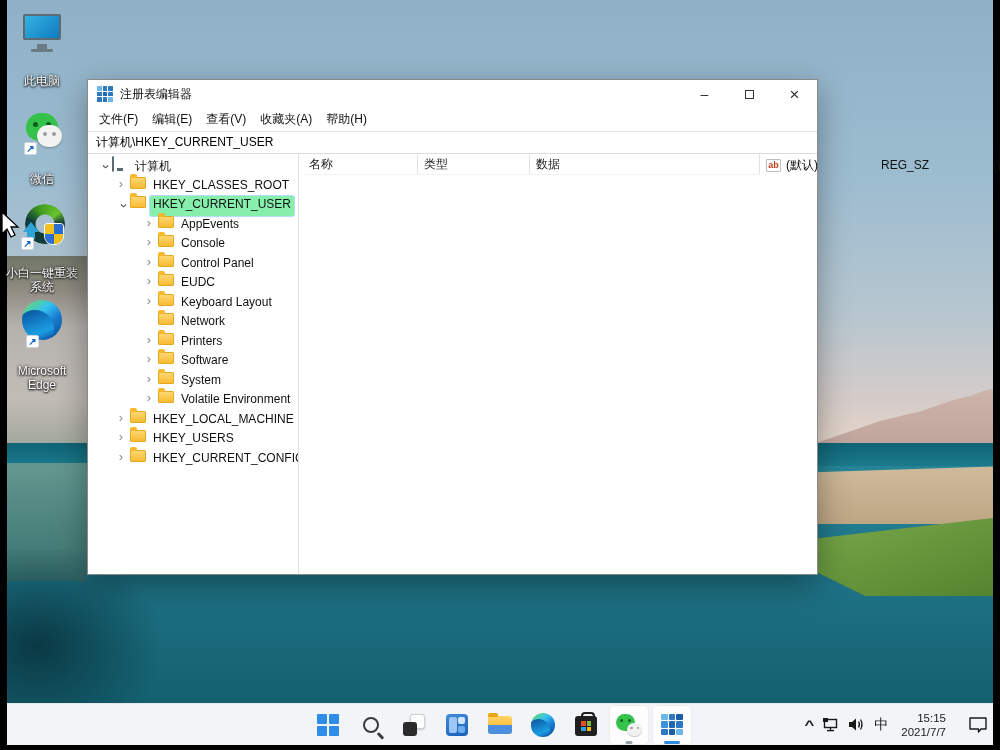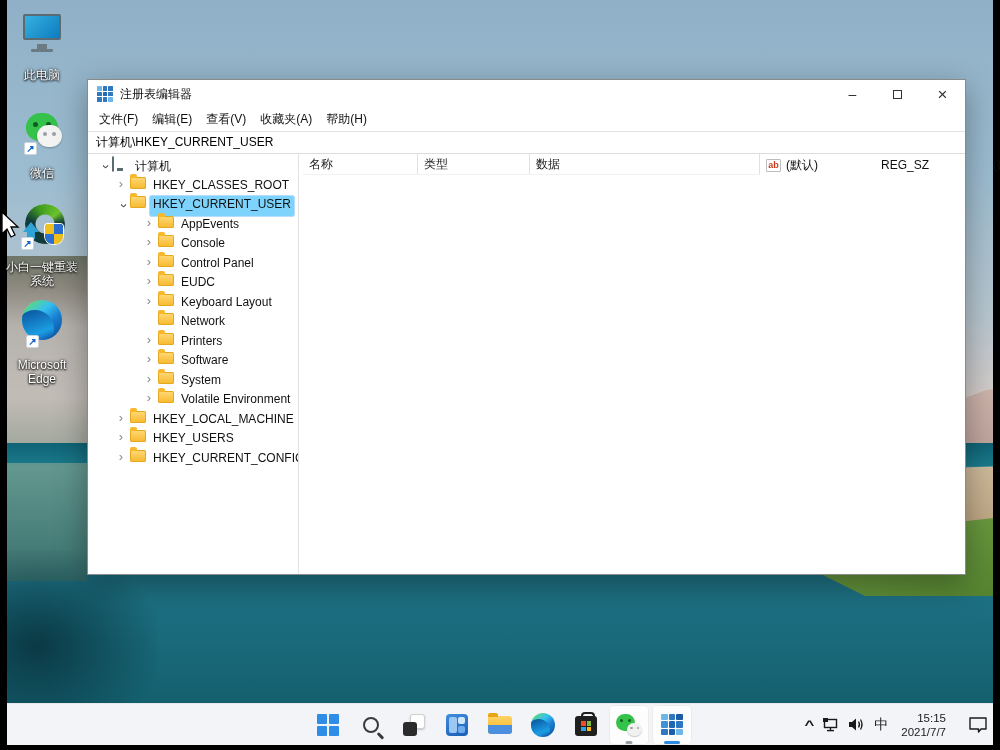--- a/index.html
+++ b/index.html
@@ -26,21 +26,21 @@
   .grass-tan { position:absolute; right:0; width:188px; top:464px; height:60px;
     background:linear-gradient(180deg,#cfbb9b,#bda684);
     clip-path:polygon(0 14%,100% 4%,100% 100%,0 100%); }
   .grass-green { position:absolute; right:0; width:188px; top:518px; height:78px;
     background:linear-gradient(160deg,#79a84b,#55842f);
     clip-path:polygon(0 28%,100% 0,100% 100%,32% 100%,0 62%); }
 
   
   .dicon { position:absolute; width:80px; text-align:center; z-index:3; }
   .dicon .art { height:48px; display:flex; align-items:center; justify-content:center; position:relative; }
-  .dlabel { color:#fff; font-size:12px; line-height:14px; text-shadow:0 1px 2px #000,0 0 3px #000; margin-top:10px; }
+  .dlabel { color:#fff; font-size:12px; line-height:14px; text-shadow:0 1px 2px #000,0 0 3px #000; margin-top:16px; }
   .shortcut { position:absolute; left:12px; bottom:0; width:13px; height:13px; background:#fff; border:1px solid #cfd4da; border-radius:2px; color:#1667c9; font-size:10px; line-height:11px; font-weight:bold; }
   
   .pc-screen { width:38px; height:26px; background:linear-gradient(135deg,#36b1e0,#0d7cc0); border:2px solid #5a6b74; border-radius:2px; }
   .pc-stand { position:absolute; bottom:6px; left:50%; transform:translateX(-50%); width:10px; height:6px; background:#6b7b84; }
   .pc-base { position:absolute; bottom:4px; left:50%; transform:translateX(-50%); width:22px; height:3px; background:#6b7b84; border-radius:1px; }
   
   .wx-big { position:absolute; left:14px; top:4px; width:32px; height:28px; background:#35c24b; border-radius:46% 46% 46% 46%/52% 52% 44% 44%; }
   .wx-big::before,.wx-big::after { content:""; position:absolute; top:9px; width:5px; height:5px; border-radius:50%; background:#0f5c22; }
   .wx-big::before{ left:7px; } .wx-big::after{ right:7px; }
   .wx-small { position:absolute; right:10px; top:16px; width:25px; height:22px; background:#f3f3f1; border-radius:50%/55%; box-shadow:0 1px 2px rgba(0,0,0,.25); }
@@ -59,21 +59,21 @@
     background:linear-gradient(140deg,#6ee04f 0%,#35c1f1 38%,#1a7fd4 62%,#0c59a4 90%); }
   .edge-ball::after { content:""; position:absolute; left:-6px; top:10px; width:38px; height:38px; border-radius:50%;
     background:linear-gradient(160deg,#0c59a4 10%,#1b9de2 60%,rgba(27,157,226,0) 75%); }
   .edge-sm { width:24px; height:24px; }
   .edge-sm.edge-ball::after { left:-4px; top:6px; width:23px; height:23px; }
 
   
   .cursor { position:absolute; left:0px; top:210px; z-index:9; }
 
   
-  .win { position:absolute; left:87px; top:79px; width:879px; height:496px; background:#fff;
+  .win { position:absolute; left:87px; top:79px; width:731px; height:496px; background:#fff;
     border:1px solid #8a8a8a; box-shadow:0 10px 30px rgba(0,0,0,.35); z-index:5; display:flex; flex-direction:column; }
   .titlebar { height:28px; display:flex; align-items:center; padding-left:9px; background:#fff; flex:none; }
   .app-ico { width:16px; height:16px; flex:none; }
   .title-text { font-size:12px; color:#111; margin-left:7px; flex:1 1 auto; }
   .caption-btns { display:flex; height:100%; }
   .cbtn { width:45px; height:100%; display:flex; align-items:center; justify-content:center; color:#333; font-size:14px; }
   .max-glyph { width:9px; height:9px; border:1px solid #333; }
   .close-glyph { font-size:17px; line-height:1; }
   .menubar { height:23px; display:flex; align-items:center; padding-left:4px; flex:none; font-size:12px; color:#111; }
   .menu-item { padding:3px 7px; }
@@ -88,21 +88,21 @@
   .chev { width:14px; flex:none; color:#8a8a8a; font-size:13px; line-height:1; text-align:center; }
   .chev.down { transform:rotate(90deg); color:#444; }
   .chev.hidden { visibility:hidden; }
   .fold { width:16px; height:12px; flex:none; position:relative; margin:0 4px 0 2px;
     background:linear-gradient(180deg,#ffd977,#f7b82e); border-radius:2px; box-shadow:inset 0 0 0 1px #e2a81f; }
   .fold::before { content:""; position:absolute; left:0; top:-3px; width:7px; height:4px; background:#f7b82e; border-radius:2px 2px 0 0; }
   .comp { width:16px; height:14px; flex:none; margin:0 4px 0 2px; position:relative; }
   .comp .scr { width:16px; height:10px; background:linear-gradient(135deg,#3fb6e3,#0e7cc1); border:1px solid #5a6b74; border-radius:1px; }
   .comp .std { position:absolute; left:5px; bottom:0; width:6px; height:3px; background:#5a6b74; }
   .tlabel { padding:1px 3px; border-radius:2px; }
-  .tlabel.sel { background:#7dd3fc; box-shadow:0 0 0 1px #b3dcff; }
+  .tlabel.sel { background:#86efac; box-shadow:0 0 0 1px #b3dcff; }
   .trow.selrow .fold { outline:0; }
 
   .lheader { height:21px; display:flex; flex:none; font-size:12px; color:#222; align-items:center; border-bottom:1px solid #f2f2f2; }
   .hcell { height:100%; display:flex; align-items:center; padding-left:6px; border-right:1px solid #e0e0e0; }
   .hc-name { width:115px; } .hc-type { width:112px; } .hc-data { width:230px; }
   .lrow { height:22px; display:flex; align-items:center; font-size:12px; color:#111; }
   .lcell { display:flex; align-items:center; padding-left:6px; overflow:hidden; white-space:nowrap; }
   .val-ico { width:15px; height:13px; border:1px solid #bdbdbd; background:#fff; color:#c43e1c; font-size:9px; font-weight:bold; line-height:11px; text-align:center; border-radius:1px; margin-right:5px; flex:none; }
 
   

